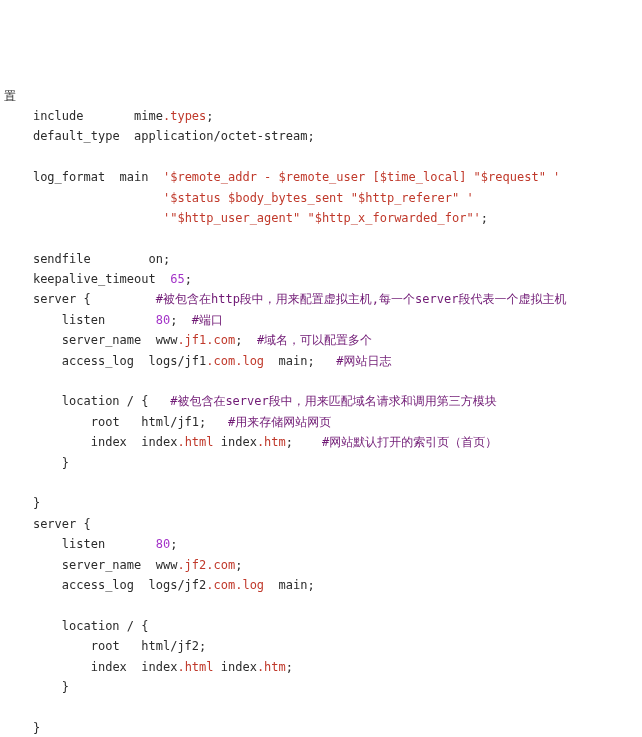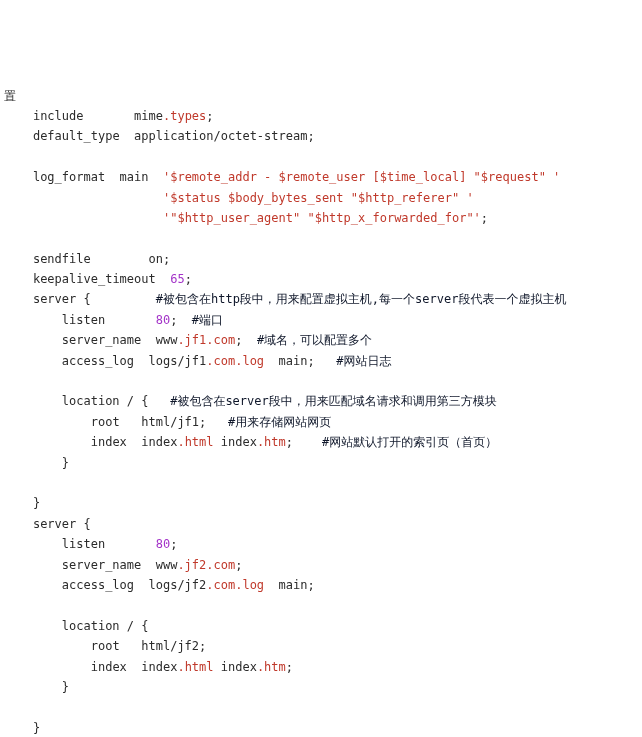--- a/index.html
+++ b/index.html
@@ -10,21 +10,21 @@
     line-height: 1.7;
     color: #2b2b2b;
     background: #ffffff;
     width: 642px;
     box-sizing: border-box;
     position: relative;
     white-space: pre;
     overflow: hidden;
   }
   .str { color: #c0392b; }   
-  .cmt { color: #0f172a; }   
+  .cmt { color: #701a75; }   
   .num { color: #a333c8; text-align: center; }
 </style>
 </head>
 <body>
 
 
 
 <div id="code"><div><span>置</span></div><div>    <span>include       mime</span><span class="str">.types</span><span>;</span></div><div>    <span>default_type  application/octet-stream;</span></div><div><span> </span></div><div>    <span>log_format  main  </span><span class="str">'$remote_addr - $remote_user [$time_local] "$request" '</span></div><div>    <span>                  </span><span class="str">'$status $body_bytes_sent "$http_referer" '</span></div><div>    <span>                  </span><span class="str">'"$http_user_agent" "$http_x_forwarded_for"'</span><span>;</span></div><div><span> </span></div><div>    <span>sendfile        on;</span></div><div>    <span>keepalive_timeout  </span><span class="num">65</span><span>;</span></div><div>    <span>server {         </span><span class="cmt">#被包含在http段中，用来配置虚拟主机,每一个server段代表一个虚拟主机</span></div><div>        <span>listen       </span><span class="num">80</span><span>;  </span><span class="cmt">#端口</span></div><div>        <span>server_name  www</span><span class="str">.jf1.com</span><span>;  </span><span class="cmt">#域名，可以配置多个</span></div><div>        <span>access_log  logs/jf1</span><span class="str">.com.log</span><span>  main;   </span><span class="cmt">#网站日志</span></div><div><span> </span></div><div>        <span>location / {   </span><span class="cmt">#被包含在server段中，用来匹配域名请求和调用第三方模块</span></div><div>            <span>root   html/jf1;   </span><span class="cmt">#用来存储网站网页</span></div><div>            <span>index  index</span><span class="str">.html</span><span> index</span><span class="str">.htm</span><span>;    </span><span class="cmt">#网站默认打开的索引页（首页）</span></div><div>        <span>}</span></div><div><span> </span></div><div>    <span>}</span></div><div>    <span>server {</span></div><div>        <span>listen       </span><span class="num">80</span><span>;</span></div><div>        <span>server_name  www</span><span class="str">.jf2.com</span><span>;</span></div><div>        <span>access_log  logs/jf2</span><span class="str">.com.log</span><span>  main;</span></div><div><span> </span></div><div>        <span>location / {</span></div><div>            <span>root   html/jf2;</span></div><div>            <span>index  index</span><span class="str">.html</span><span> index</span><span class="str">.htm</span><span>;</span></div><div>        <span>}</span></div><div><span> </span></div><div>    <span>}</span></div></div>
 
 

